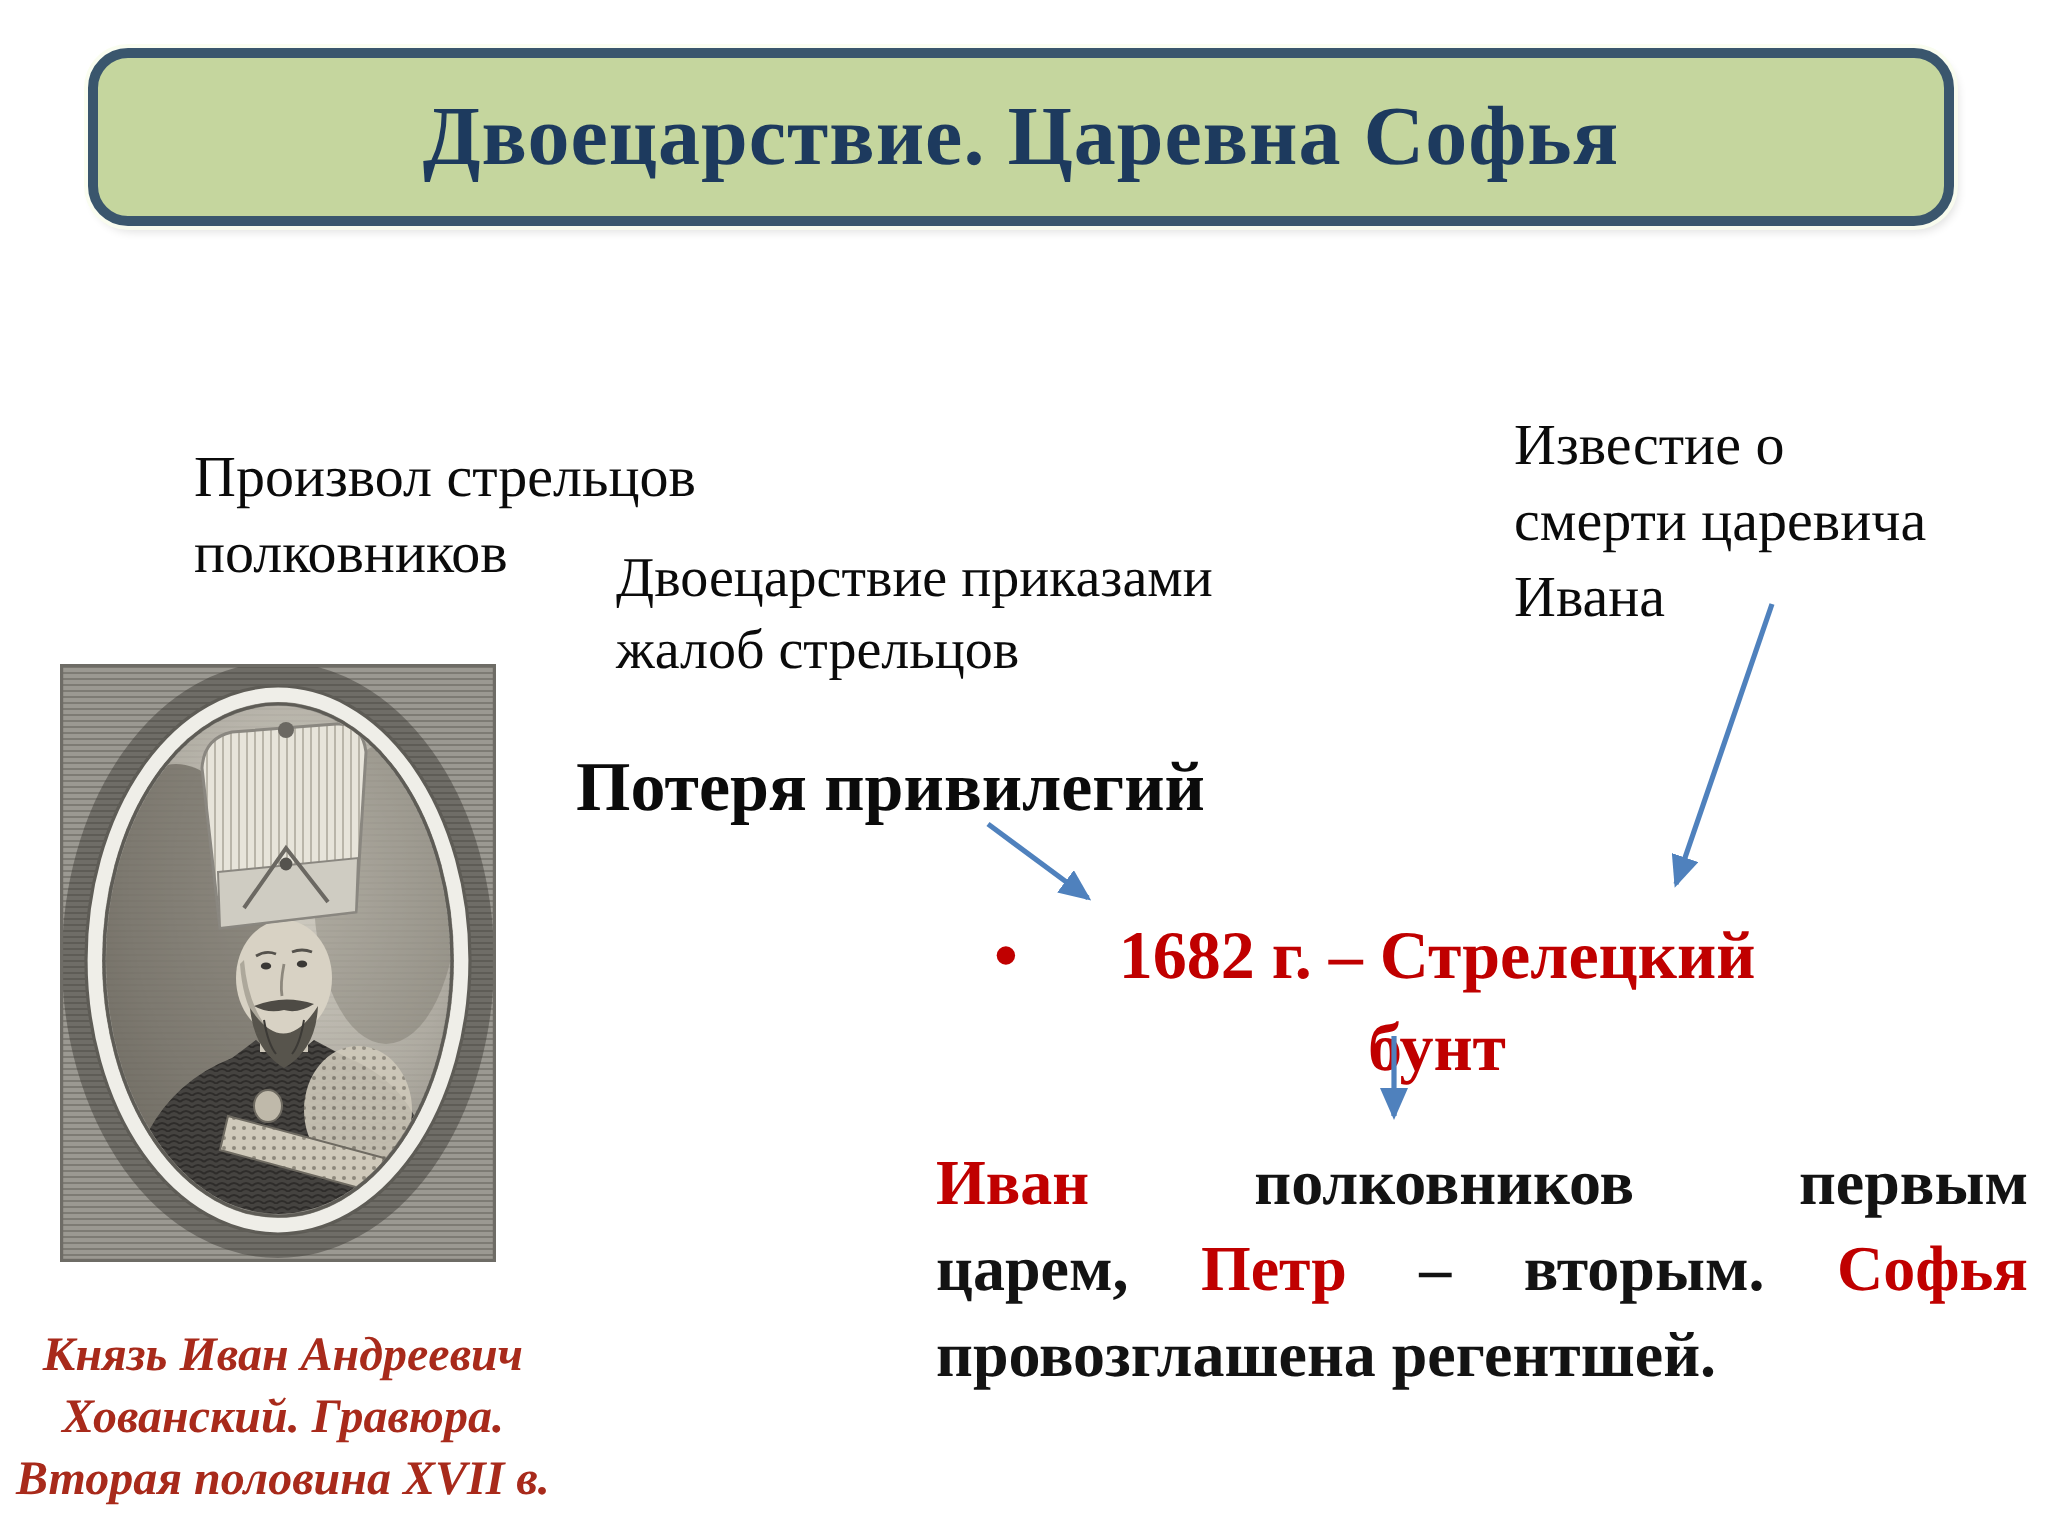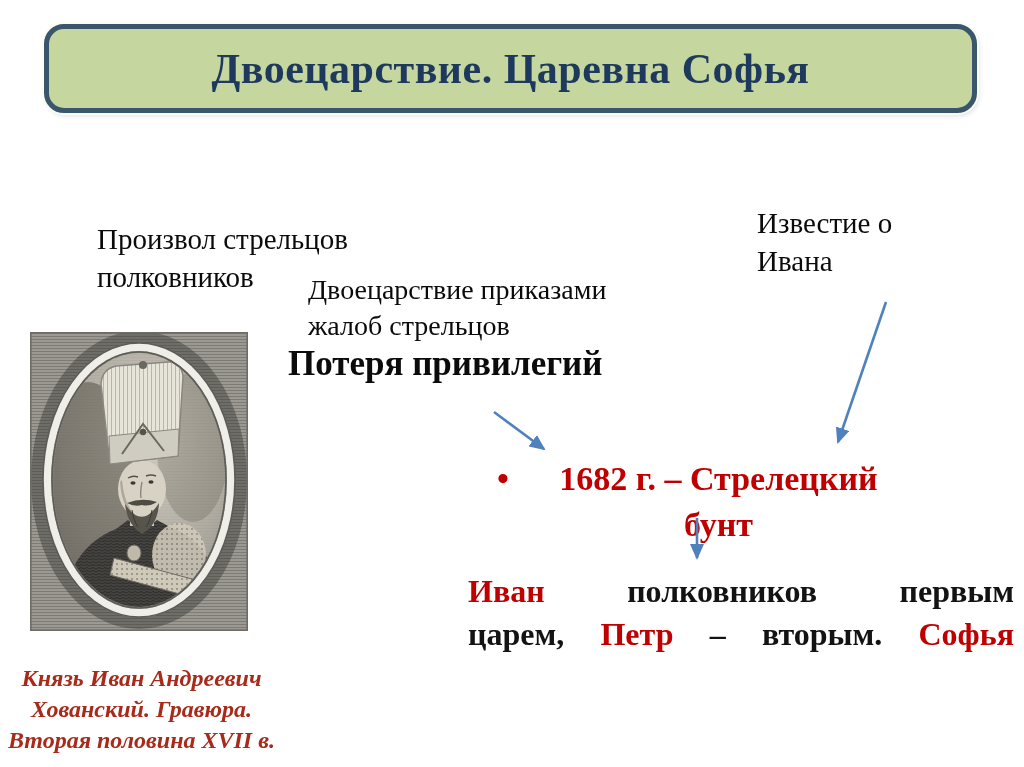--- a/index.html
+++ b/index.html
@@ -15,21 +15,21 @@
     display:flex;align-items:center;justify-content:center;
   }
   .title-box h1{
     margin:0;font-size:42px;font-weight:bold;color:#1D3A5E;letter-spacing:.5px;
   }
   
   .lbl{position:absolute;font-size:29px;line-height:38px;white-space:nowrap;}
   .lbl-arbitrariness{left:97px;top:220px;}
   .lbl-ignoring{left:308px;top:272px;font-size:28px;line-height:36px;}
   .lbl-news{left:757px;top:204px;}
-  .lbl-privileges{left:288px;top:345px;font-size:35px;font-weight:bold;}
+  .lbl-privileges{left:288px;top:375px;font-size:35px;font-weight:bold;}
   
   .revolt{
     position:absolute;left:497px;top:456px;width:443px;text-align:center;
     color:#C00000;font-weight:bold;font-size:34px;line-height:46px;
   }
   .revolt .bullet{position:absolute;left:0;top:0;}
   
   .proclamation{
     position:absolute;left:468px;top:570px;width:546px;
     font-size:32px;font-weight:bold;line-height:43px;color:#131313;
@@ -137,20 +137,21 @@
     <div>полковников</div>
   </div>
 
   <div class="lbl lbl-ignoring">
     <div>Двоецарствие приказами</div>
     <div>жалоб стрельцов</div>
   </div>
 
   <div class="lbl lbl-news">
     <div>Известие о</div>
+    <div>смерти царевича</div>
     <div>Ивана</div>
   </div>
 
   <div class="lbl lbl-privileges">
     <span>Потеря привилегий</span>
   </div>
 
   <div class="revolt">
     <span class="bullet">•</span>
     <div>1682 г. – Стрелецкий</div>
@@ -163,20 +164,21 @@
       <span>полковников</span>
       <span>первым</span>
     </div>
     <div class="p-line">
       <span>царем,</span>
       <span class="red">Петр</span>
       <span>–</span>
       <span>вторым.</span>
       <span class="red">Софья</span>
     </div>
+    <div class="p-line last">провозглашена регентшей.</div>
   </div>
 
   <div class="caption">
     <div>Князь Иван Андреевич</div>
     <div>Хованский. Гравюра.</div>
     <div>Вторая половина XVII в.</div>
   </div>
 
   <svg class="arrows" viewBox="0 0 1024 767" xmlns="http://www.w3.org/2000/svg">
     <defs>

